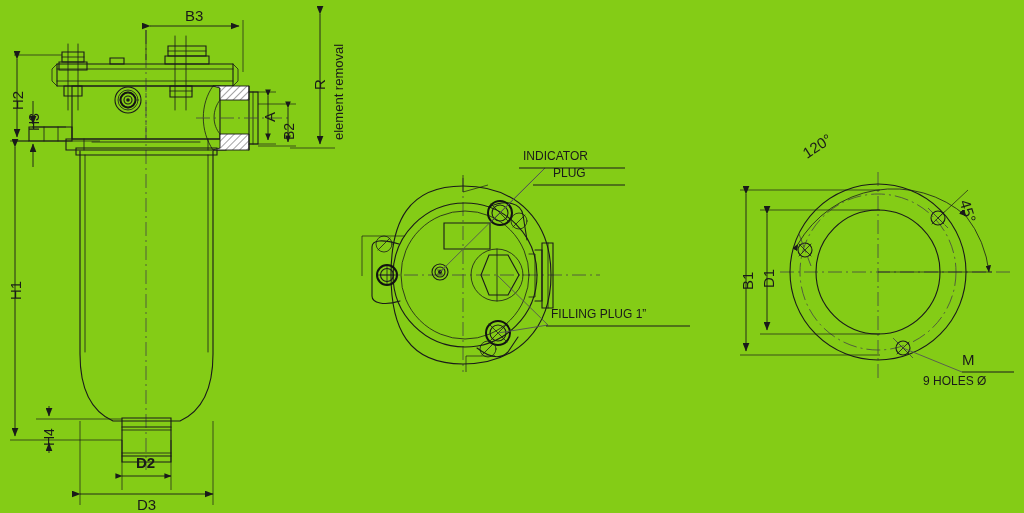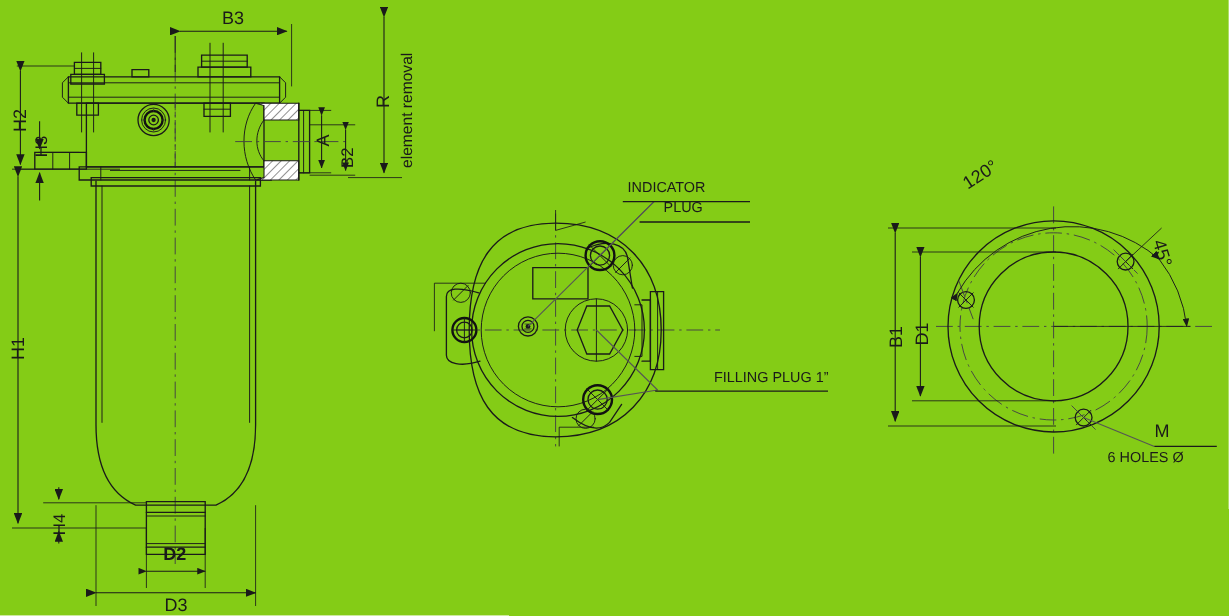--- a/index.html
+++ b/index.html
@@ -325,27 +325,27 @@
 
   <div class="txt t14 rot90" style="left:282px; top:140px;">B2</div>
 
   <div class="txt t15 rot90" style="left:312px; top:90px;">R</div>
 
   <div class="txt t13 rot90" style="left:332px; top:140px;">element removal</div>
 
   <div class="txt t16" style="left:523px; top:150px;">INDICATOR</div>
   <div class="txt t16" style="left:553px; top:167px;">PLUG</div>
 
-  <div class="txt t16" style="left:551px; top:308px;margin-left:44px;">FILLING PLUG 1”</div>
+  <div class="txt t16" style="left:551px; top:308px;">FILLING PLUG 1”</div>
 
   <div class="txt t15" style="left:800px; top:148px; transform:rotate(-33deg); transform-origin:left top;">120°</div>
 
   <div class="txt t15" style="left:972px; top:198px; transform:rotate(73deg); transform-origin:left top;">45°</div>
 
   <div class="txt t15 rot90" style="left:740px; top:290px;">B1</div>
 
   <div class="txt t15 rot90" style="left:761px; top:288px;">D1</div>
 
   <div class="txt t15" style="left:962px; top:352px;">M</div>
 
-  <div class="txt t16" style="left:923px; top:375px;">6 HOLES Ø</div>
+  <div class="txt t16" style="left:923px; top:375px;">9 HOLES Ø</div>
 
 </div>
 
 </body></html>

